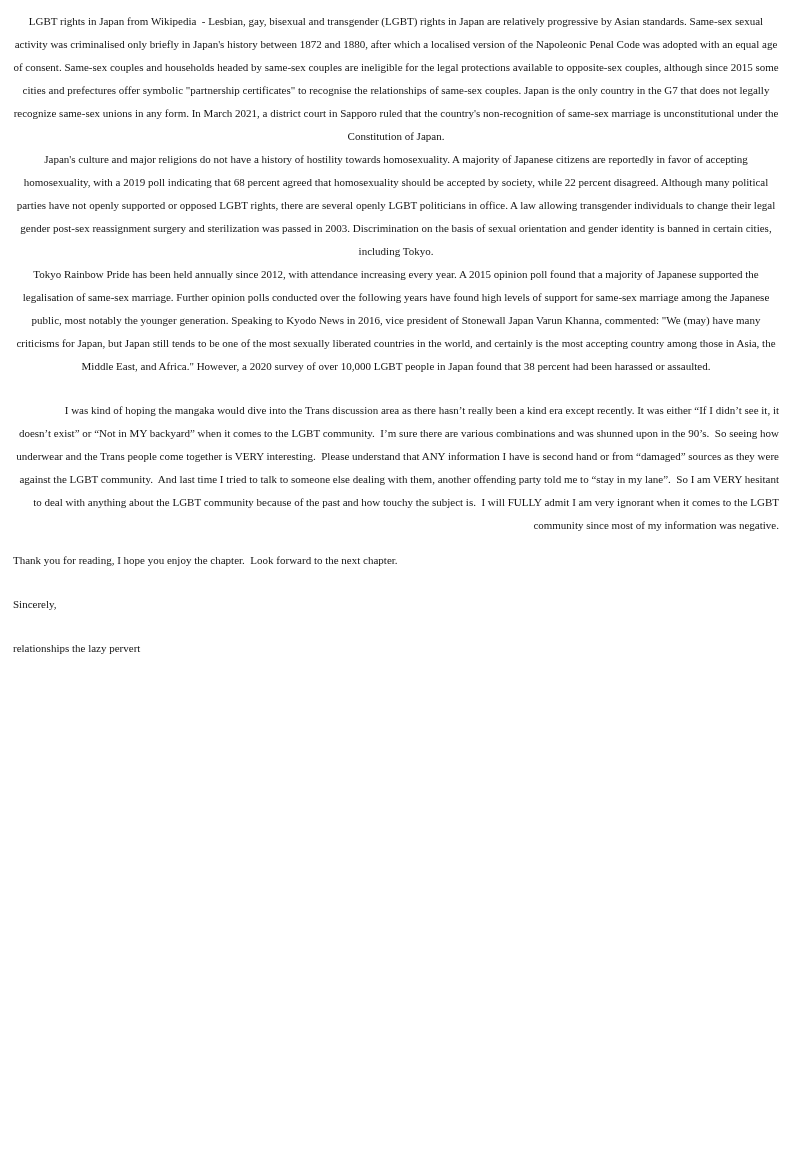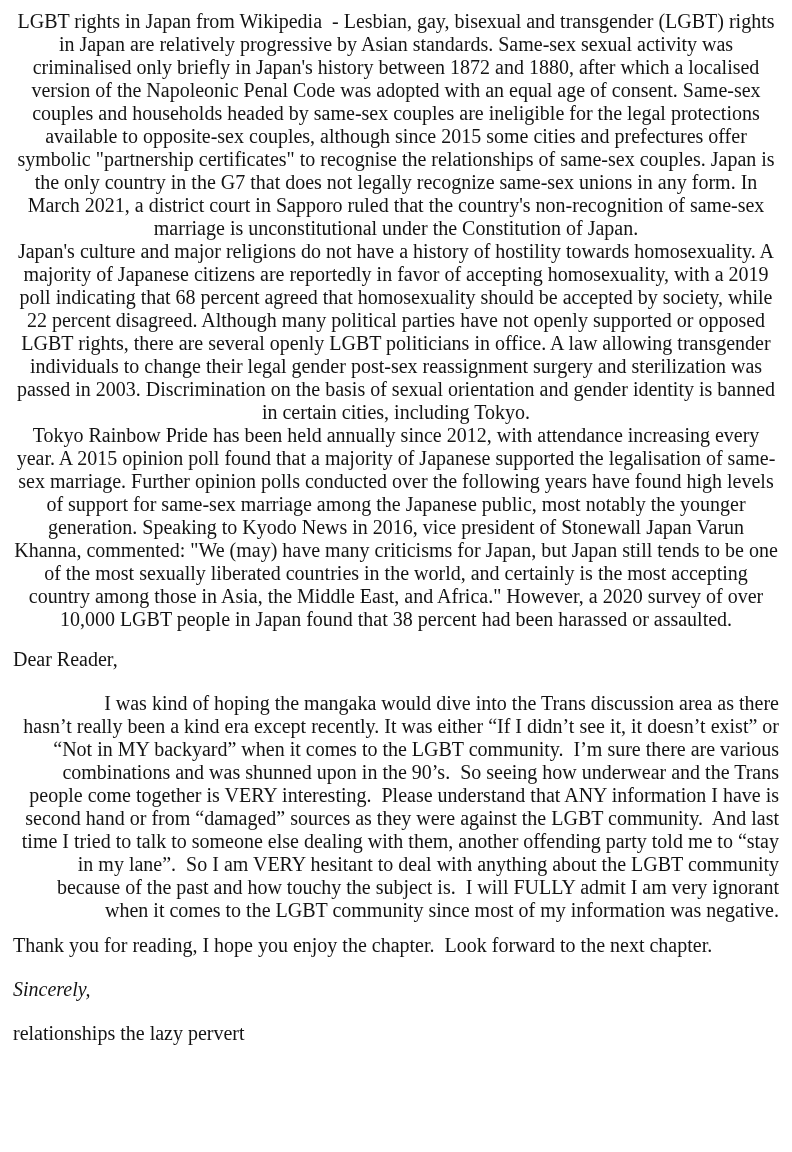--- a/index.html
+++ b/index.html
@@ -9,21 +9,21 @@
   }
   .page {
     width: 792px;
     height: 1152px;
     margin: 0 auto;
     box-sizing: border-box;
     padding: 10px 13px 0 13px;
     background: #ffffff;
     color: #141414;
     font-family: "Liberation Serif", "DejaVu Serif", serif;
-    font-size: 20px;
+    font-size: 11px;
     line-height: 23px;
     overflow: hidden;
   }
   .excerpt p {
     margin: 0;
     text-align: center;
     white-space: pre-wrap;
   }
   .letter .salutation {
     margin: 17px 0 0 0;
@@ -36,39 +36,37 @@
     white-space: pre-wrap;
   }
   .letter p.closing {
     margin: 12px 0 0 0;
     text-indent: 0;
     white-space: pre-wrap;
   }
   .letter p.signoff {
     margin: 21px 0 0 0;
     white-space: pre-wrap;
-    font-style: italic;
   }
   .letter p.signature {
     margin: 21px 0 0 0;
     white-space: pre-wrap;
   }
 </style>
 </head>
 <body>
 
 <div class="page">
 
   <div class="excerpt">
     <p>LGBT rights in Japan from Wikipedia  - Lesbian, gay, bisexual and transgender (LGBT) rights in Japan are relatively progressive by Asian standards. Same-sex sexual activity was criminalised only briefly in Japan's history between 1872 and 1880, after which a localised version of the Napoleonic Penal Code was adopted with an equal age of consent. Same-sex couples and households headed by same-sex couples are ineligible for the legal protections available to opposite-sex couples, although since 2015 some cities and prefectures offer symbolic "partnership certificates" to recognise the relationships of same-sex couples. Japan is the only country in the G7 that does not legally recognize same-sex unions in any form. In March 2021, a district court in Sapporo ruled that the country's non-recognition of same-sex marriage is unconstitutional under the Constitution of Japan.</p>
     <p>Japan's culture and major religions do not have a history of hostility towards homosexuality. A majority of Japanese citizens are reportedly in favor of accepting homosexuality, with a 2019 poll indicating that 68 percent agreed that homosexuality should be accepted by society, while 22 percent disagreed. Although many political parties have not openly supported or opposed LGBT rights, there are several openly LGBT politicians in office. A law allowing transgender individuals to change their legal gender post-sex reassignment surgery and sterilization was passed in 2003. Discrimination on the basis of sexual orientation and gender identity is banned in certain cities, including Tokyo.</p>
     <p>Tokyo Rainbow Pride has been held annually since 2012, with attendance increasing every year. A 2015 opinion poll found that a majority of Japanese supported the legalisation of same-sex marriage. Further opinion polls conducted over the following years have found high levels of support for same-sex marriage among the Japanese public, most notably the younger generation. Speaking to Kyodo News in 2016, vice president of Stonewall Japan Varun Khanna, commented: "We (may) have many criticisms for Japan, but Japan still tends to be one of the most sexually liberated countries in the world, and certainly is the most accepting country among those in Asia, the Middle East, and Africa." However, a 2020 survey of over 10,000 LGBT people in Japan found that 38 percent had been harassed or assaulted.</p>
   </div>
 
   <div class="letter">
-    <p class="salutation">Dear Reader,</p>
     <p class="body-para">I was kind of hoping the mangaka would dive into the Trans discussion area as there hasn’t really been a kind era except recently. It was either “If I didn’t see it, it doesn’t exist” or “Not in MY backyard” when it comes to the LGBT community.  I’m sure there are various combinations and was shunned upon in the 90’s.  So seeing how underwear and the Trans people come together is VERY interesting.  Please understand that ANY information I have is second hand or from “damaged” sources as they were against the LGBT community.  And last time I tried to talk to someone else dealing with them, another offending party told me to “stay in my lane”.  So I am VERY hesitant to deal with anything about the LGBT community because of the past and how touchy the subject is.  I will FULLY admit I am very ignorant when it comes to the LGBT community since most of my information was negative.</p>
     <p class="closing">Thank you for reading, I hope you enjoy the chapter.  Look forward to the next chapter.</p>
     <p class="signoff">Sincerely,</p>
     <p class="signature">relationships the lazy pervert</p>
   </div>
 
 </div>
 
 </body></html>

